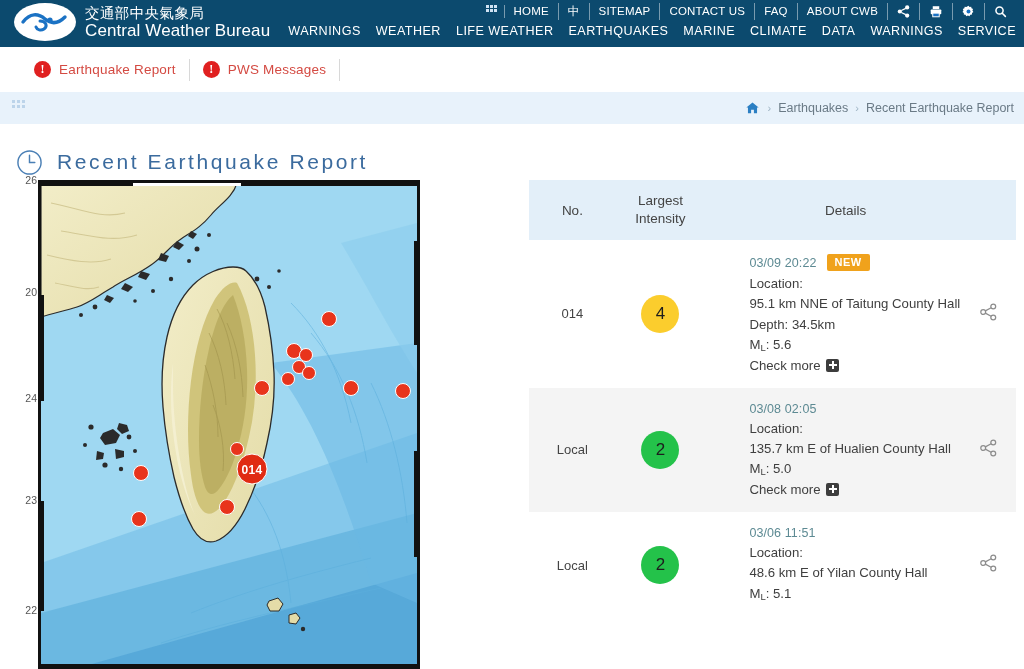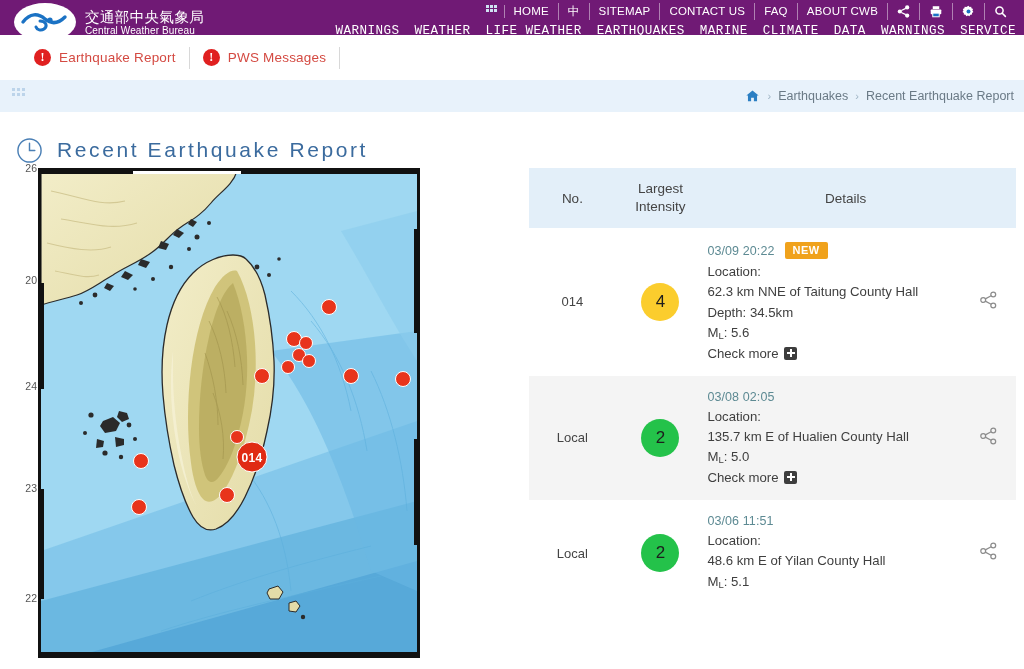--- a/index.html
+++ b/index.html
@@ -6,52 +6,52 @@
   html, body {
     width: 1024px; height: 669px;
     font-family: "Liberation Sans", sans-serif;
     background: #ffffff;
     overflow: hidden;
   }
 
   
   .header {
     position: relative;
-    width: 1024px; height: 35px;
-    background: #701a75;
+    width: 1024px; height: 47px;
+    background: #0c4a6e;
   }
   .brand { position: absolute; left: 14px; top: 3px; display: flex; align-items: center; gap: 9px; }
   .brand-logo {
     width: 62px; height: 38px; border-radius: 50%;
     background: #ffffff;
     display: flex; align-items: center; justify-content: center;
   }
   .brand-logo svg { display: block; }
   .brand-text { color: #ffffff; line-height: 1.12; padding-top: 1px; }
   .brand-cn { font-size: 14.5px; letter-spacing: .4px; font-weight: 400; }
-  .brand-en { font-size: 10px; letter-spacing: .1px; }
+  .brand-en { font-size: 17px; letter-spacing: .1px; }
 
   .util-nav {
     position: absolute; right: 8px; top: 0px; height: 23px;
     display: flex; align-items: center; gap: 0px;
     color: #ffffff; font-size: 11.5px;
   }
   .util-nav .u-item {
     padding: 0 9px; height: 17px; line-height: 17px;
     border-right: 1px solid rgba(255,255,255,.45);
     white-space: nowrap; letter-spacing: .2px;
   }
   .util-nav .u-item:last-child { border-right: none; }
   .util-nav .u-grip { padding: 0 7px 0 3px; border-right: 1px solid rgba(255,255,255,.45); }
   .util-icon { display: inline-flex; align-items: center; justify-content: center; }
 
   .main-nav {
     position: absolute; right: 8px; top: 24px;
     display: flex; align-items: center; gap: 15px;
-    color: #ffffff; font-size: 12.6px; letter-spacing: .45px; font-family: Liberation Mono, monospace;
+    color: #ffffff; font-size: 12.6px; letter-spacing: .45px;
   }
   .main-nav span { white-space: nowrap; }
 
   
   .alert-bar {
     width: 1024px; height: 45px; background: #ffffff;
     display: flex; align-items: center;
     padding-left: 34px;
   }
   .alert-item { display: flex; align-items: center; gap: 8px; padding-right: 13px; }
@@ -136,21 +136,21 @@
 
   .tbl-row { display: flex; align-items: center; position: relative; }
   .tbl-row.alt { background: #f4f4f4; }
   .row-no { width: 86px; text-align: center; flex: none; font-size: 13px; color: #444; }
   .row-int { width: 90px; flex: none; display: flex; justify-content: center; }
   .int-badge {
     width: 38px; height: 38px; border-radius: 50%;
     display: flex; align-items: center; justify-content: center;
     font-size: 17px; color: #1d1d1d;
   }
-  .row-det { flex: 1; padding: 14px 0 14px 2px; }
+  .row-det { flex: 1; padding: 14px 0 14px 2px; margin-left: 42px; }
   .det-time-line { display: flex; align-items: center; gap: 10px; margin-bottom: 3px; }
   .det-time { font-size: 12.5px; color: #5d8a93; letter-spacing: .1px; }
   .badge-new {
     background: #f0a21c; color: #ffffff;
     font-size: 11px; font-weight: bold; letter-spacing: .5px;
     padding: 2px 8px 3px; border-radius: 2px;
   }
   .det-line { font-size: 13.2px; color: #3f3f3f; line-height: 1.54; }
   .det-line .sub { font-size: 9.5px; vertical-align: -2px; }
   .check-more { font-size: 13.2px; color: #3f3f3f; display: inline-flex; align-items: center; gap: 6px; }
@@ -458,21 +458,21 @@
       <div class="row-no">014</div>
       <div class="row-int">
         <div class="int-badge" style="background:#fbcd2d;">4</div>
       </div>
       <div class="row-det">
         <div class="det-time-line">
           <span class="det-time">03/09 20:22</span>
           <span class="badge-new">NEW</span>
         </div>
         <div class="det-line">Location:</div>
-        <div class="det-line">62.3 km NNE of Taitung County Hall</div>
+        <div class="det-line">95.1 km NNE of Taitung County Hall</div>
         <div class="det-line"><span>Depth: </span><span>34.5km</span></div>
         <div class="det-line"><span>M</span><span class="sub">L</span><span>: </span><span>5.6</span></div>
         <div class="check-more">
           <span>Check more</span>
           <span class="plus-box"></span>
         </div>
       </div>
       <span class="share-btn">
         <svg width="19" height="19" viewBox="0 0 18 18" fill="none" stroke="#8d8d8d" stroke-width="1.2">
           <circle cx="13.5" cy="3.8" r="2.3"></circle>

